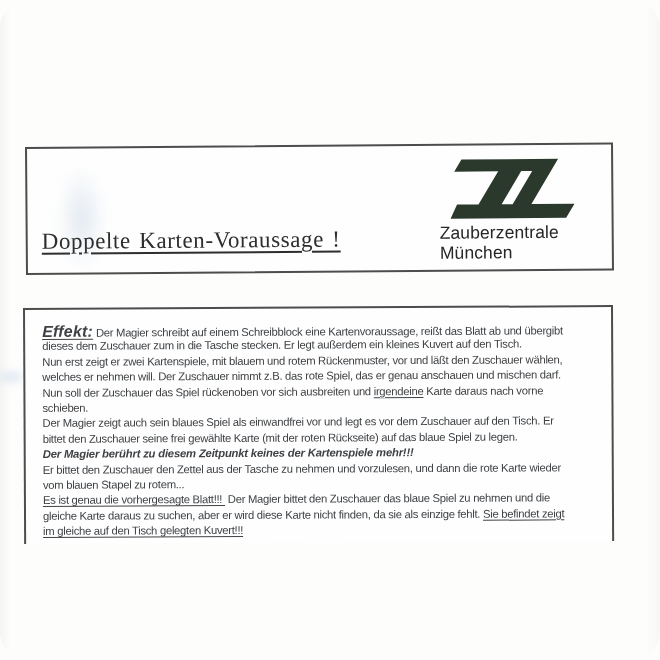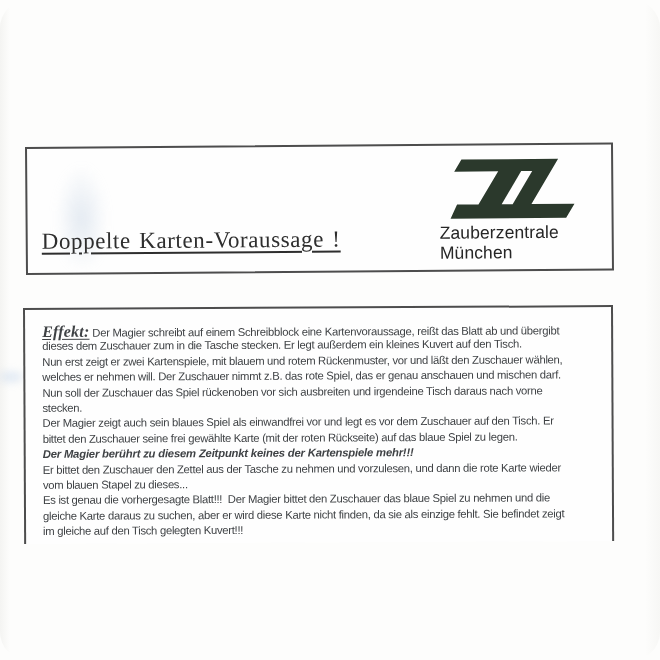--- a/index.html
+++ b/index.html
@@ -75,30 +75,31 @@
   }
   .bodyline{
     white-space:pre;
     font-size:11.3px;
     letter-spacing:-0.3px;
     line-height:15.4px;
     height:15.4px;
   }
   .seg-plain{}
   .seg-underline{
+    text-decoration:underline;
     text-underline-offset:2px;
     text-decoration-thickness:1px;
   }
   .seg-italic{
     font-style:italic;
     font-weight:bold;
     letter-spacing:-0.2px;
   }
   .seg-effekt{
-    font-family:Liberation Serif, serif;
+    font-family:Liberation Sans, sans-serif;
     font-size:16px;
     font-style:italic;
     font-weight:bold;
     letter-spacing:0.2px;
     text-decoration:underline;
     text-underline-offset:2px;
   }
 </style>
 </head>
 <body>
@@ -123,26 +124,26 @@
       </div>
     </div>
   </div>
 
   <div class="body-box">
     <div class="body-lines">
         <div class="bodyline"><span class="seg-effekt">Effekt:</span><span class="seg-plain"> Der Magier schreibt auf einem Schreibblock eine Kartenvoraussage, reißt das Blatt ab und übergibt</span></div>
         <div class="bodyline"><span class="seg-plain">dieses dem Zuschauer zum in die Tasche stecken. Er legt außerdem ein kleines Kuvert auf den Tisch.</span></div>
         <div class="bodyline"><span class="seg-plain">Nun erst zeigt er zwei Kartenspiele, mit blauem und rotem Rückenmuster, vor und läßt den Zuschauer wählen,</span></div>
         <div class="bodyline"><span class="seg-plain">welches er nehmen will. Der Zuschauer nimmt z.B. das rote Spiel, das er genau anschauen und mischen darf.</span></div>
-        <div class="bodyline"><span class="seg-plain">Nun soll der Zuschauer das Spiel rückenoben vor sich ausbreiten und </span><span class="seg-underline">irgendeine</span><span class="seg-plain"> Tisch daraus nach vorne</span></div>
-        <div class="bodyline"><span class="seg-plain">stecken.</span></div>
+        <div class="bodyline"><span class="seg-plain">Nun soll der Zuschauer das Spiel rückenoben vor sich ausbreiten und </span><span class="seg-underline">irgendeine</span><span class="seg-plain"> Karte daraus nach vorne</span></div>
+        <div class="bodyline"><span class="seg-plain">schieben.</span></div>
         <div class="bodyline"><span class="seg-plain">Der Magier zeigt auch sein blaues Spiel als einwandfrei vor und legt es vor dem Zuschauer auf den Tisch. Er</span></div>
         <div class="bodyline"><span class="seg-plain">bittet den Zuschauer seine frei gewählte Karte (mit der roten Rückseite) auf das blaue Spiel zu legen.</span></div>
         <div class="bodyline"><span class="seg-italic">Der Magier berührt zu diesem Zeitpunkt keines der Kartenspiele mehr!!!</span></div>
         <div class="bodyline"><span class="seg-plain">Er bittet den Zuschauer den Zettel aus der Tasche zu nehmen und vorzulesen, und dann die rote Karte wieder</span></div>
-        <div class="bodyline"><span class="seg-plain">vom blauen Stapel zu dieses...</span></div>
+        <div class="bodyline"><span class="seg-plain">vom blauen Stapel zu rotem...</span></div>
         <div class="bodyline"><span class="seg-underline">Es ist genau die vorhergesagte Blatt!!! </span><span class="seg-plain"> Der Magier bittet den Zuschauer das blaue Spiel zu nehmen und die</span></div>
         <div class="bodyline"><span class="seg-plain">gleiche Karte daraus zu suchen, aber er wird diese Karte nicht finden, da sie als einzige fehlt. </span><span class="seg-underline">Sie befindet zeigt</span></div>
         <div class="bodyline"><span class="seg-underline">im gleiche auf den Tisch gelegten Kuvert!!!</span></div>
       </div>
   </div>
 
 </div>
 
 </body></html>

